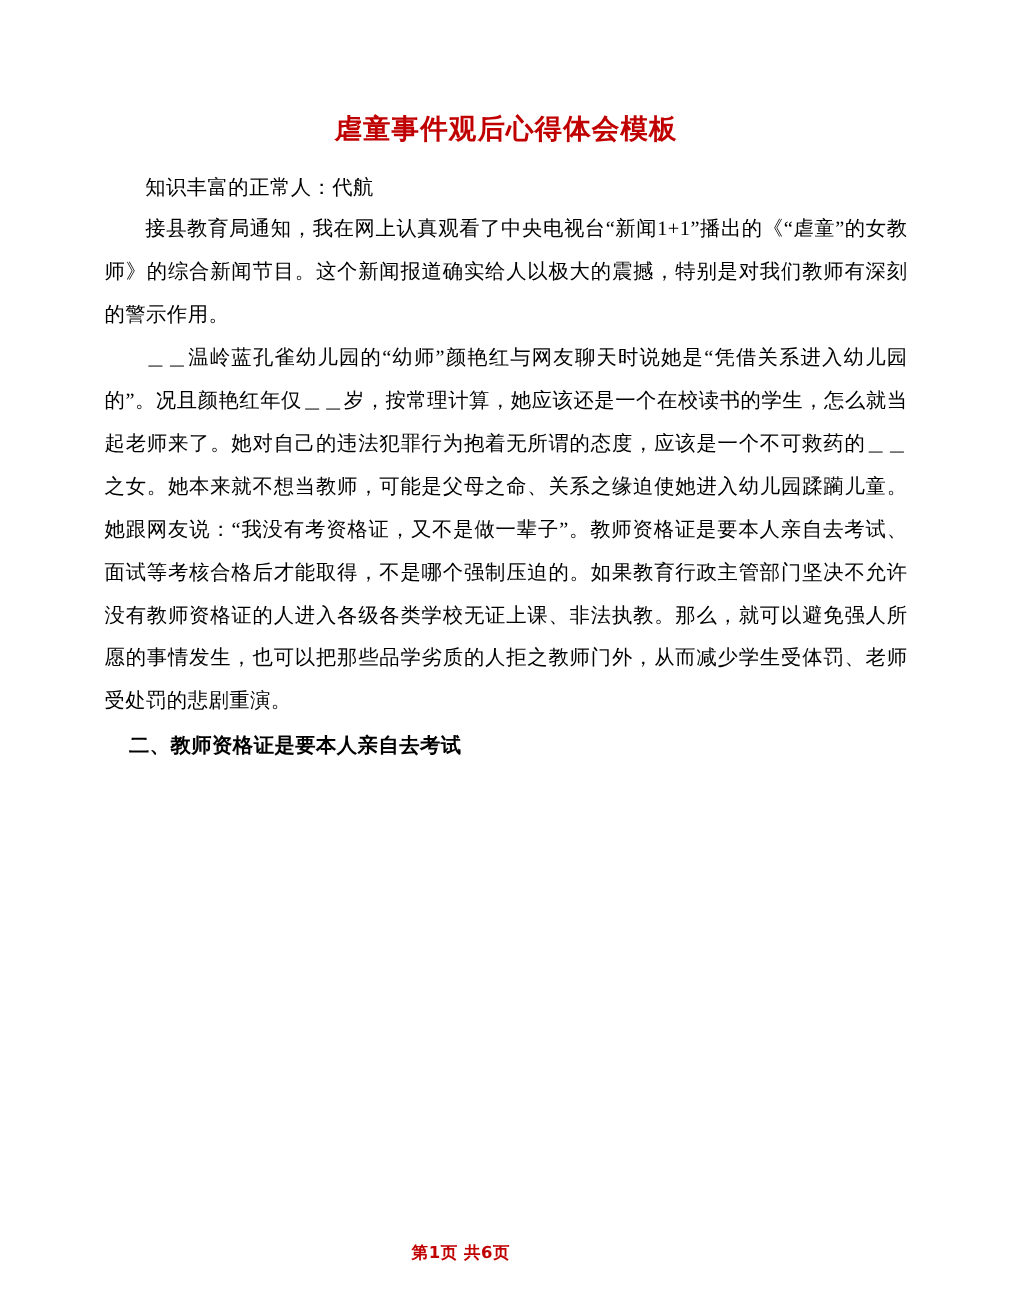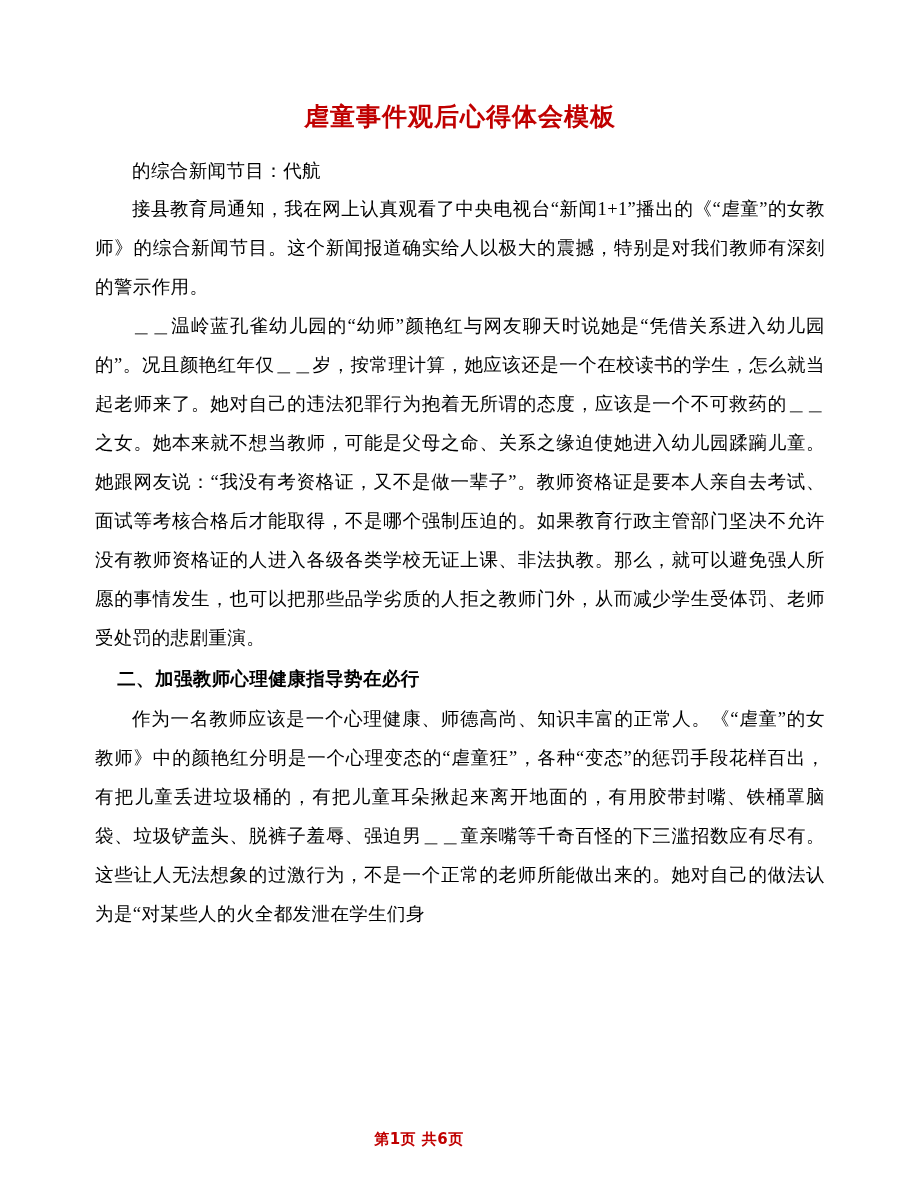--- a/index.html
+++ b/index.html
@@ -74,27 +74,26 @@
   }
 </style>
 </head>
 <body>
 
 <div class="page">
   <div class="content">
 
     <h1 class="doc-title">虐童事件观后心得体会模板</h1>
 
-    <p class="para-short">的综合新闻节目：代航</p>
+    <p class="para-short">知识丰富的正常人：代航</p>
 
     <p class="para">接县教育局通知，我在网上认真观看了中央电视台“新闻1+1”播出的《“虐童”的女教师》的综合新闻节目。这个新闻报道确实给人以极大的震撼，特别是对我们教师有深刻的警示作用。</p>
 
 
     <p class="para">＿＿温岭蓝孔雀幼儿园的“幼师”颜艳红与网友聊天时说她是“凭借关系进入幼儿园的”。况且颜艳红年仅＿＿岁，按常理计算，她应该还是一个在校读书的学生，怎么就当起老师来了。她对自己的违法犯罪行为抱着无所谓的态度，应该是一个不可救药的＿＿之女。她本来就不想当教师，可能是父母之命、关系之缘迫使她进入幼儿园蹂躏儿童。她跟网友说：“我没有考资格证，又不是做一辈子”。教师资格证是要本人亲自去考试、面试等考核合格后才能取得，不是哪个强制压迫的。如果教育行政主管部门坚决不允许没有教师资格证的人进入各级各类学校无证上课、非法执教。那么，就可以避免强人所愿的事情发生，也可以把那些品学劣质的人拒之教师门外，从而减少学生受体罚、老师受处罚的悲剧重演。</p>
 
-    <p class="heading">二、加强教师心理健康指导势在必行</p>
+    <p class="heading">二、教师资格证是要本人亲自去考试</p>
 
-    <p class="para">作为一名教师应该是一个心理健康、师德高尚、知识丰富的正常人。《“虐童”的女教师》中的颜艳红分明是一个心理变态的“虐童狂”，各种“变态”的惩罚手段花样百出，有把儿童丢进垃圾桶的，有把儿童耳朵揪起来离开地面的，有用胶带封嘴、铁桶罩脑袋、垃圾铲盖头、脱裤子羞辱、强迫男＿＿童亲嘴等千奇百怪的下三滥招数应有尽有。这些让人无法想象的过激行为，不是一个正常的老师所能做出来的。她对自己的做法认为是“对某些人的火全都发泄在学生们身</p>
 
   </div>
 
   <div class="footer">第1页 共6页</div>
 </div>
 
 </body></html>

